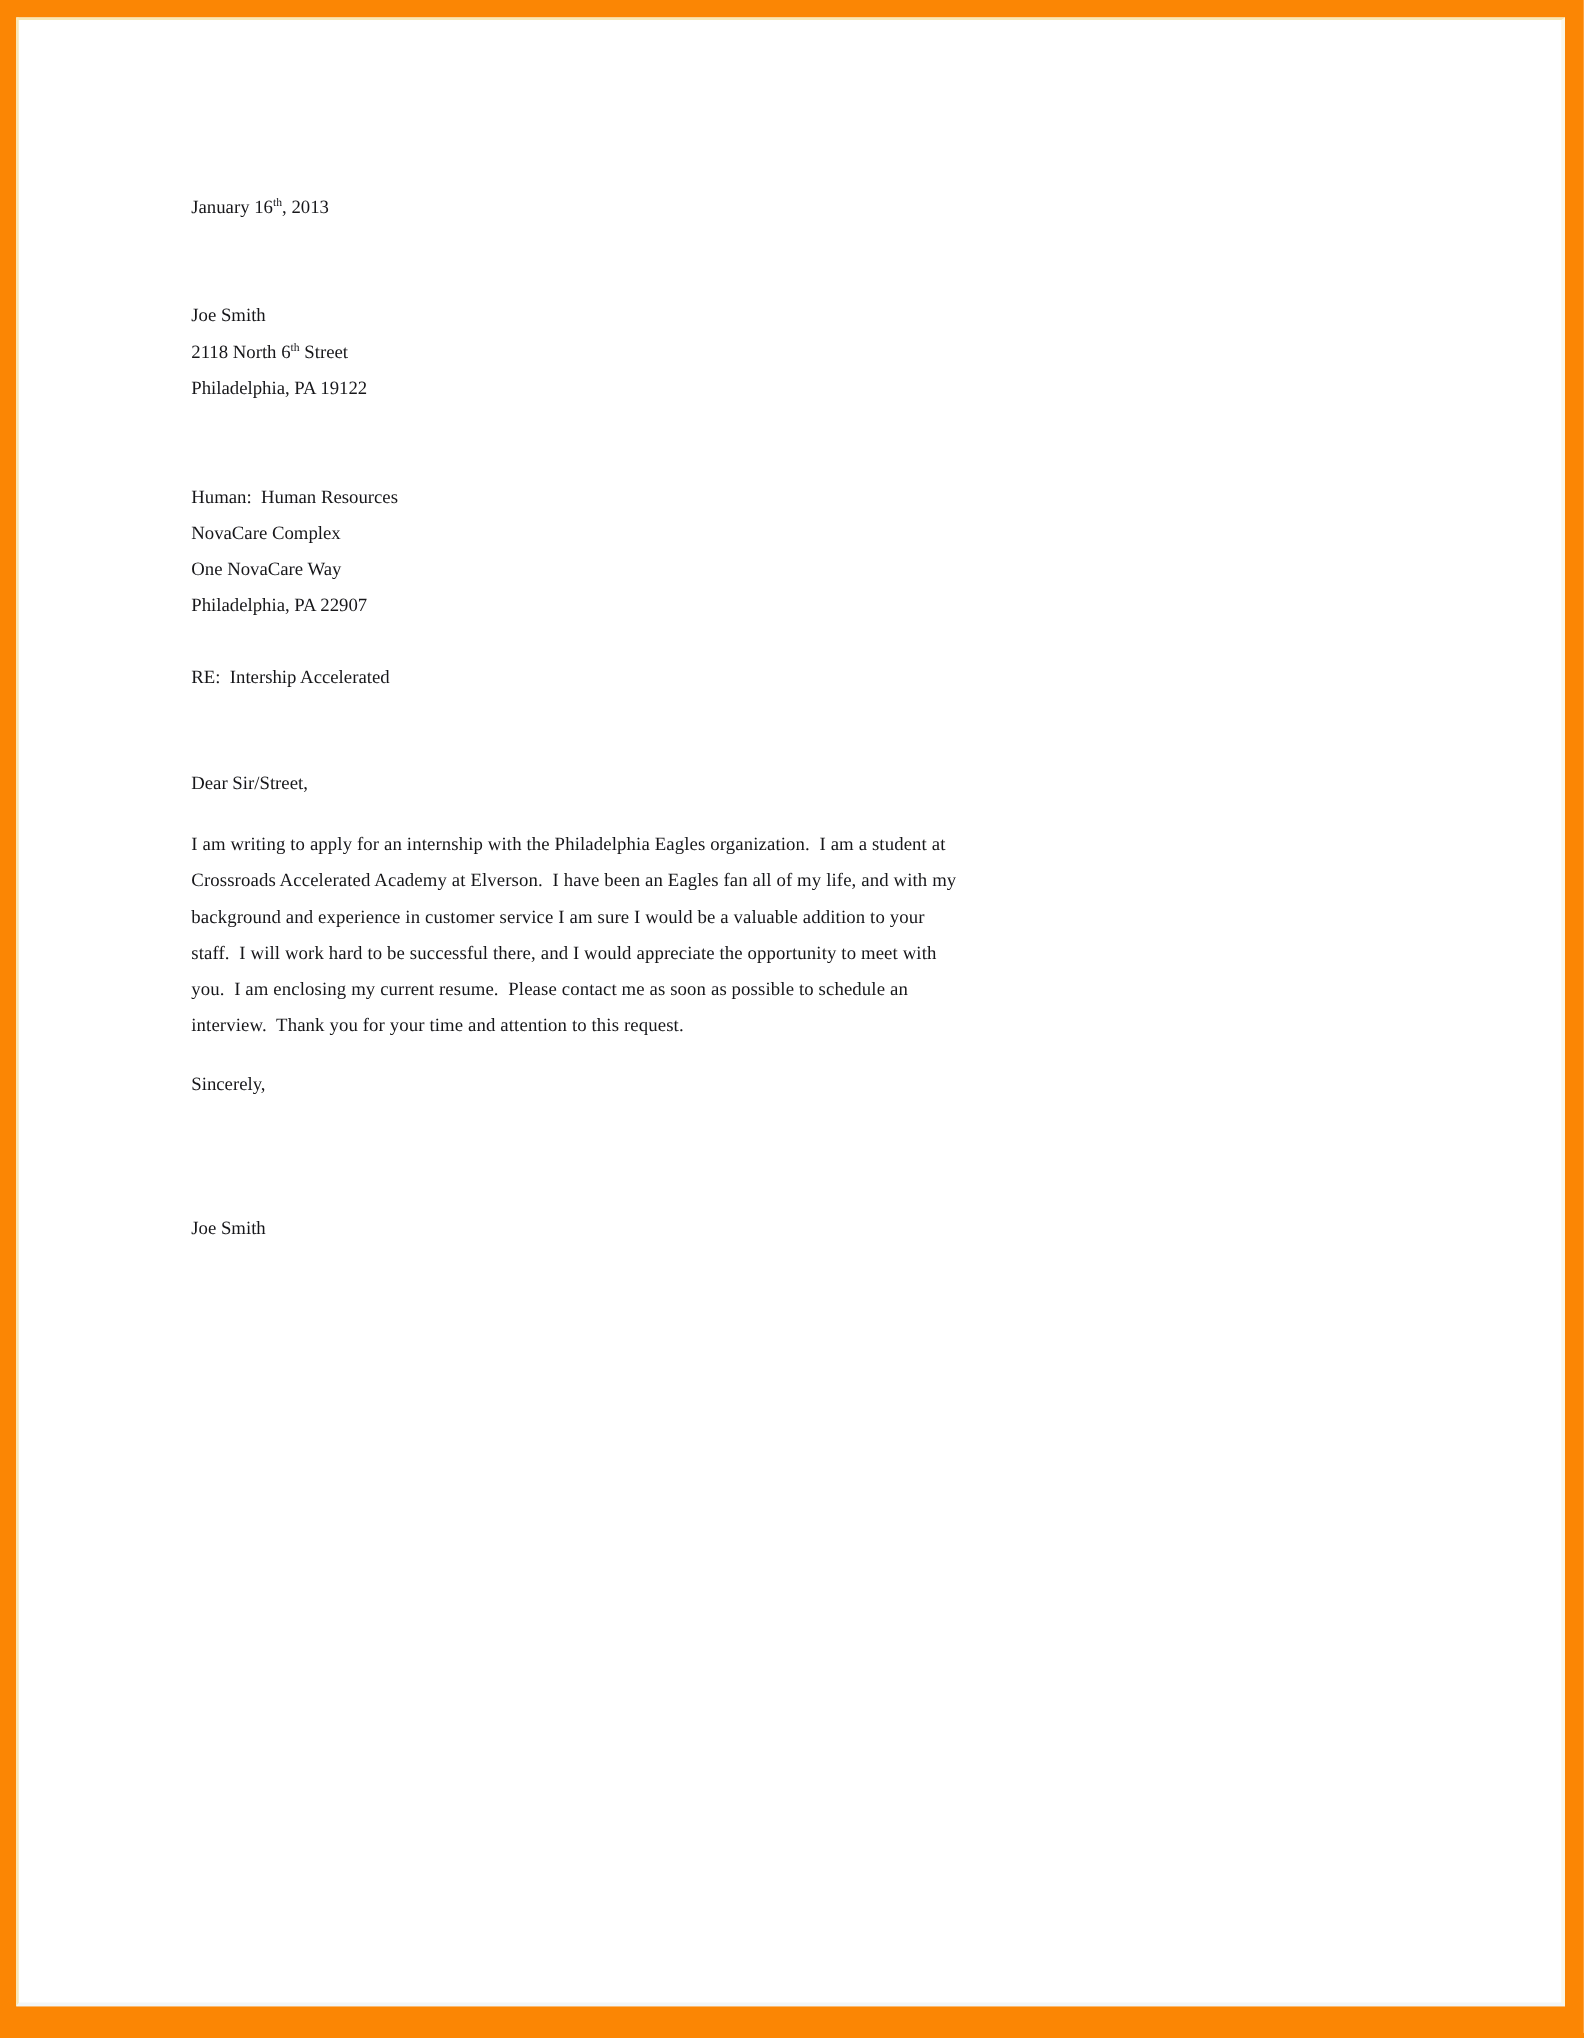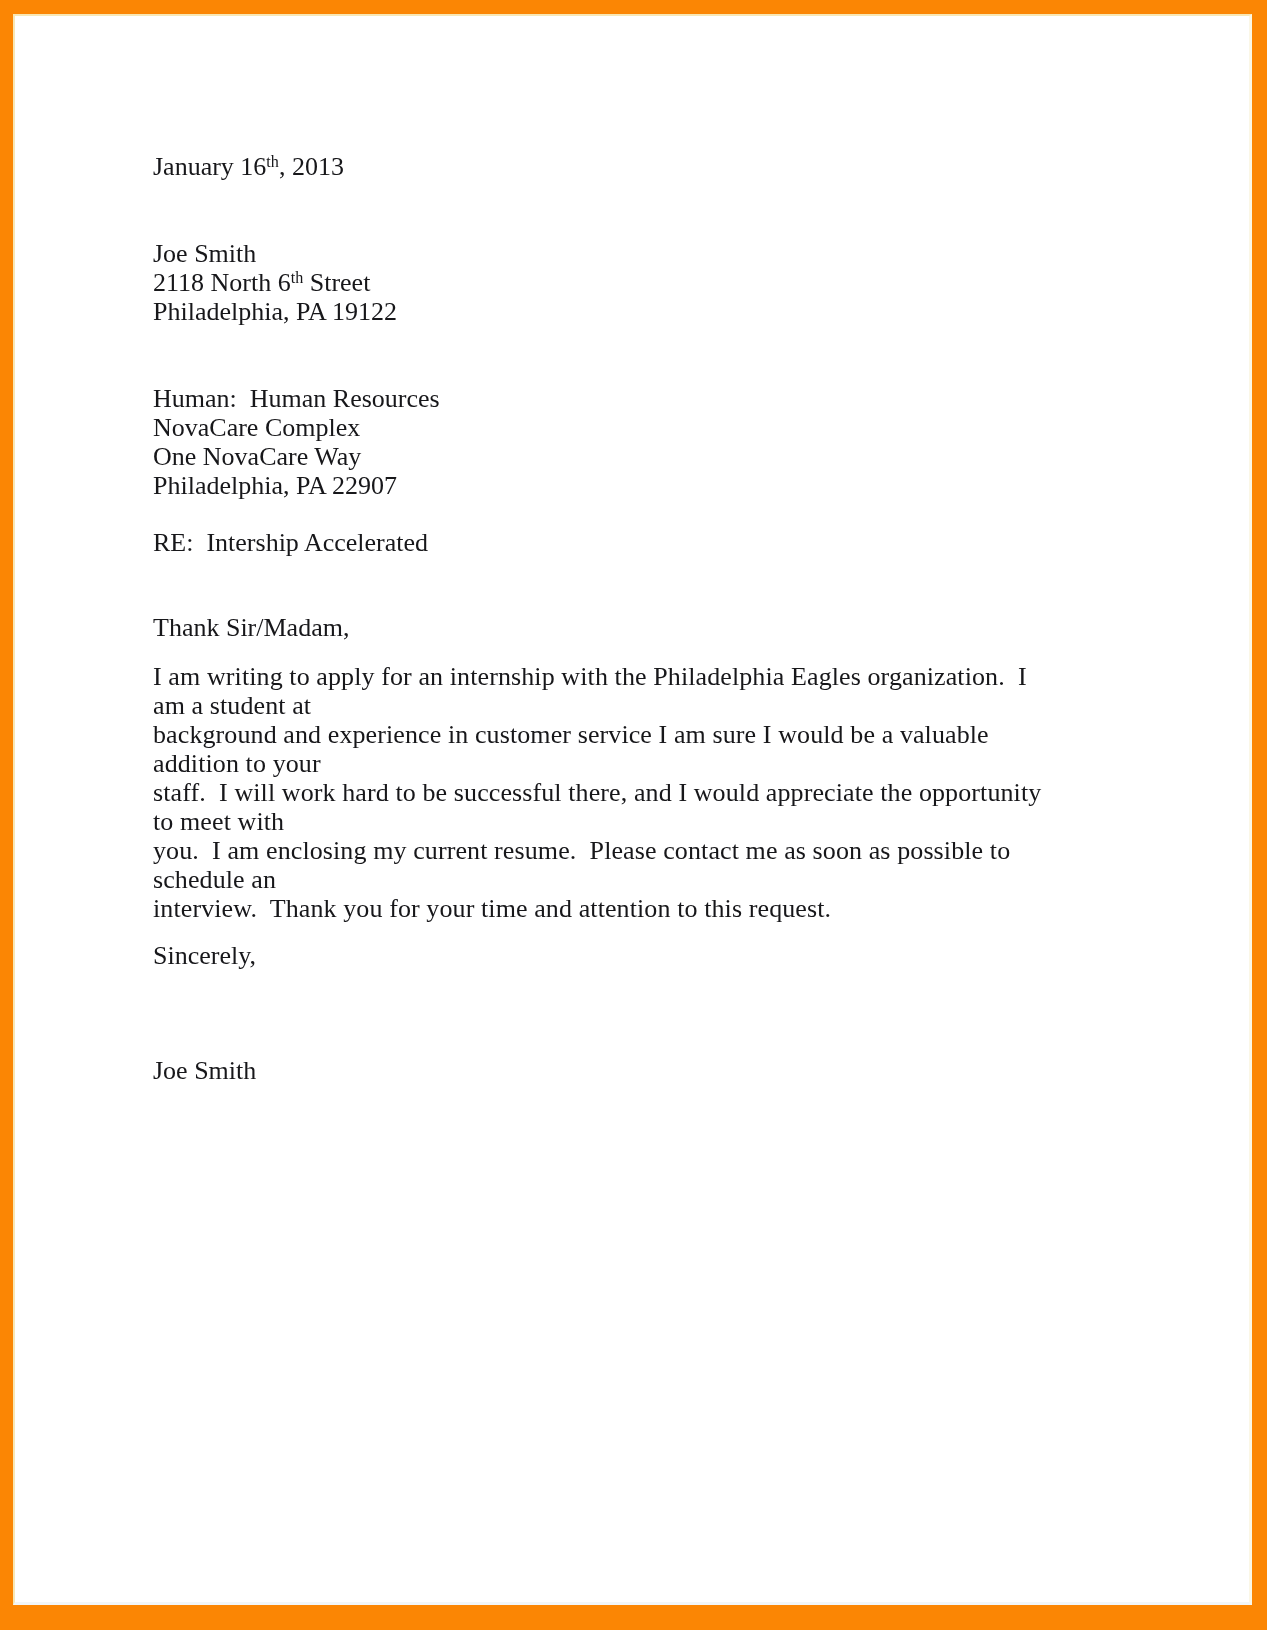--- a/index.html
+++ b/index.html
@@ -39,21 +39,21 @@
     overflow: hidden;
   }
 
   
   .letter {
     position: absolute;
     left: 138px;
     top: 136px;
     width: 910px;
     color: #17171a;
-    font-size: 26px;
+    font-size: 15px;
     line-height: 29px;
   }
 
   .block {
     margin: 0;
     padding: 0;
   }
   .line {
     margin: 0;
     padding: 0;
@@ -105,26 +105,27 @@
         <p class="line">One NovaCare Way</p>
         <p class="line">Philadelphia, PA 22907</p>
       </div>
 
       <div class="gap-recip"></div>
 
       <p class="block line">RE:  Intership Accelerated</p>
 
       <div class="gap-re"></div>
 
-      <p class="block line">Thank Sir/Madam,</p>
+      <p class="block line">Dear Sir/Street,</p>
 
       <div class="gap-salute"></div>
 
       <div class="block body-par">
         <p class="line">I am writing to apply for an internship with the Philadelphia Eagles organization.  I am a student at</p>
+        <p class="line">Crossroads Accelerated Academy at Elverson.  I have been an Eagles fan all of my life, and with my</p>
         <p class="line">background and experience in customer service I am sure I would be a valuable addition to your</p>
         <p class="line">staff.  I will work hard to be successful there, and I would appreciate the opportunity to meet with</p>
         <p class="line">you.  I am enclosing my current resume.  Please contact me as soon as possible to schedule an</p>
         <p class="line">interview.  Thank you for your time and attention to this request.</p>
       </div>
 
       <div class="gap-body"></div>
 
       <p class="block line">Sincerely,</p>
 

